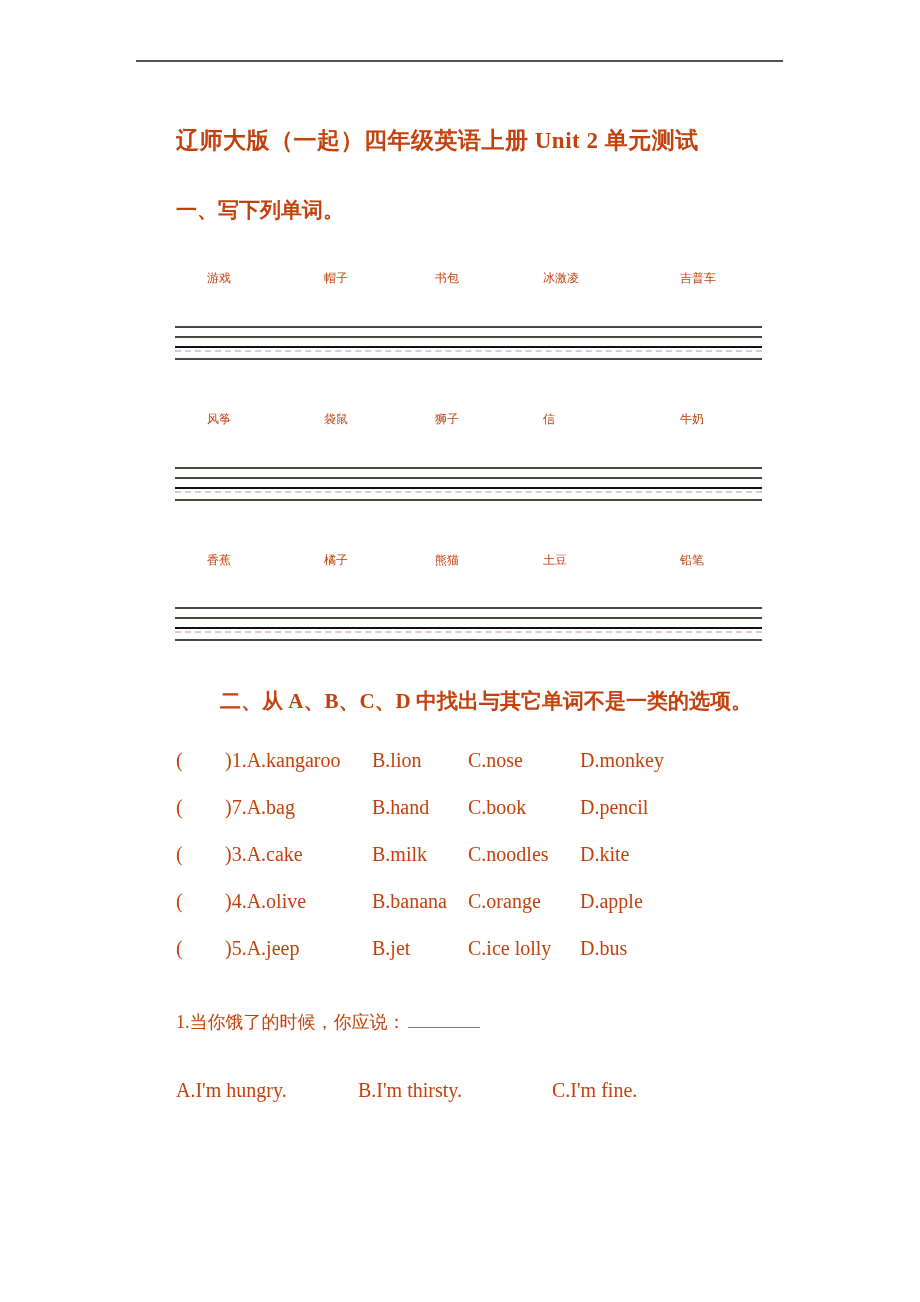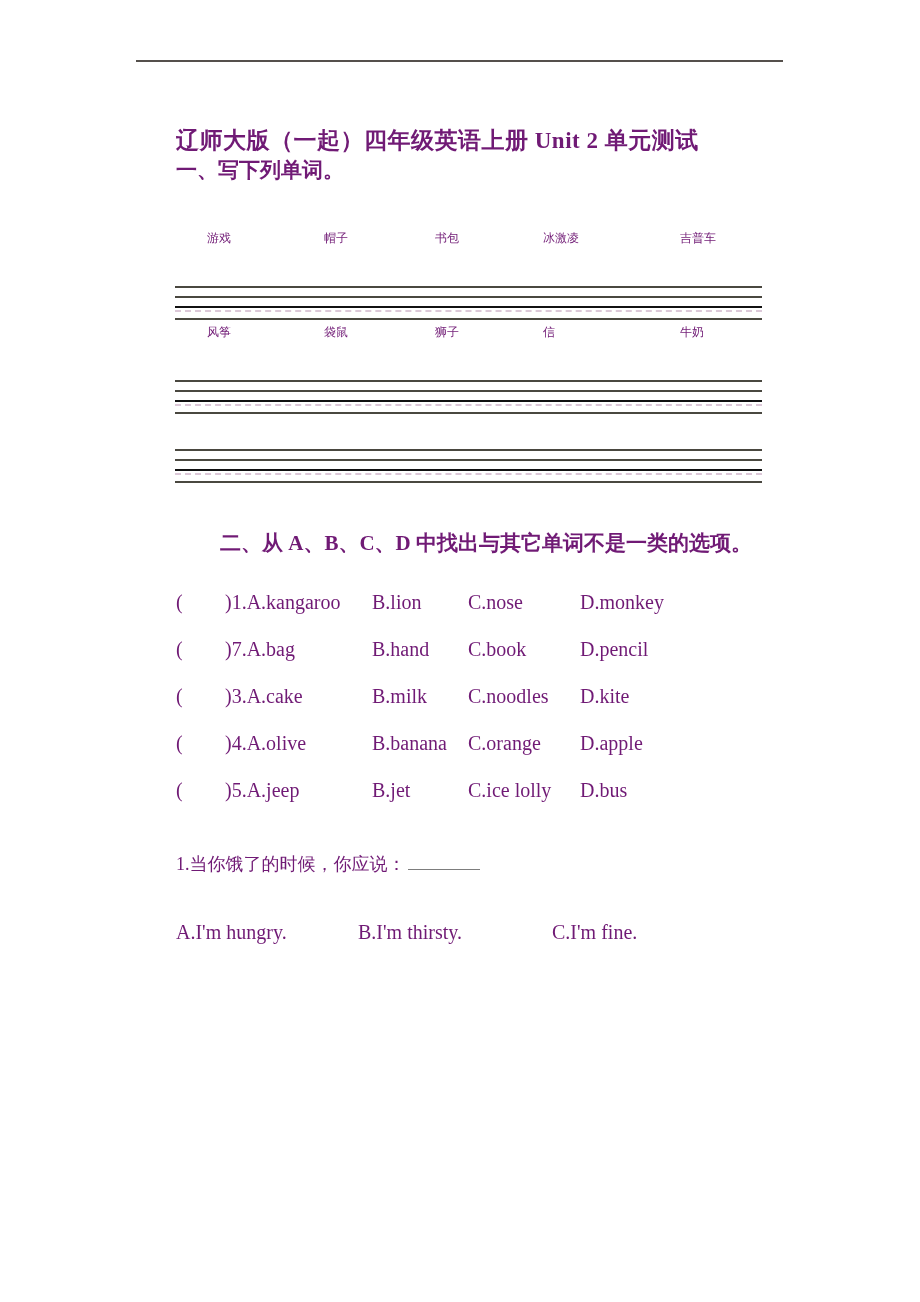--- a/index.html
+++ b/index.html
@@ -3,21 +3,21 @@
 <meta charset="utf-8">
 <style>
   * { margin: 0; padding: 0; box-sizing: border-box; }
   html, body { background: #ffffff; }
   .page {
     position: relative;
     width: 920px;
     height: 1302px;
     background: #ffffff;
     overflow: hidden;
-    color: #701a75;
+    color: #c2410c;
   }
   .top-rule {
     position: absolute;
     left: 136px;
     top: 60px;
     width: 647px;
     height: 2px;
     background: #55504c;
   }
   .content {
@@ -35,33 +35,33 @@
     letter-spacing: 0.5px;
     white-space: nowrap;
   }
   .sec-heading {
     font-family: "Liberation Serif", sans-serif;
     font-weight: bold;
     font-size: 21px;
     line-height: 28px;
     white-space: nowrap;
   }
-  .sec-heading.s1 { }
+  .sec-heading.s1 { margin-top: 40px; }
   .sec-heading.s2 { margin-top: 46px; margin-left: 44px; }
   .sec-heading.s3 { margin-top: 38px; }
   .word-row {
     display: grid;
     grid-template-columns: 117px 111px 108px 137px auto;
     padding-left: 31px;
     font-family: "Liberation Sans", sans-serif;
     font-size: 12px;
     line-height: 24px;
   }
   .word-row.r1 { margin-top: 42px; }
-  .word-row.r2 { }
+  .word-row.r2 { margin-top: 47px; }
   .word-row.r3 { margin-top: 47px; }
   .lines-group {
     margin-left: -1px;
     width: 587px;
   }
   .lines-group.g1 { margin-top: 36px; }
   .lines-group.g2 { margin-top: 36px; }
   .lines-group.g3 { margin-top: 35px; }
   .wl { height: 2px; background: #4a4840; margin-bottom: 8px; }
   .wl-black { height: 2px; background: #111111; margin-bottom: 2px; }
@@ -134,20 +134,27 @@
       <span>牛奶</span>
     </div>
     <div class="lines-group g2">
       <div class="wl"></div>
       <div class="wl"></div>
       <div class="wl-black"></div>
       <div class="wl-dash"></div>
       <div class="wl last"></div>
     </div>
 
+    <div class="word-row r3">
+      <span>香蕉</span>
+      <span>橘子</span>
+      <span>熊猫</span>
+      <span>土豆</span>
+      <span>铅笔</span>
+    </div>
     <div class="lines-group g3">
       <div class="wl"></div>
       <div class="wl"></div>
       <div class="wl-black"></div>
       <div class="wl-dash"></div>
       <div class="wl last"></div>
     </div>
 
     <div class="sec-heading s2">二、从 A、B、C、D 中找出与其它单词不是一类的选项。</div>
 

